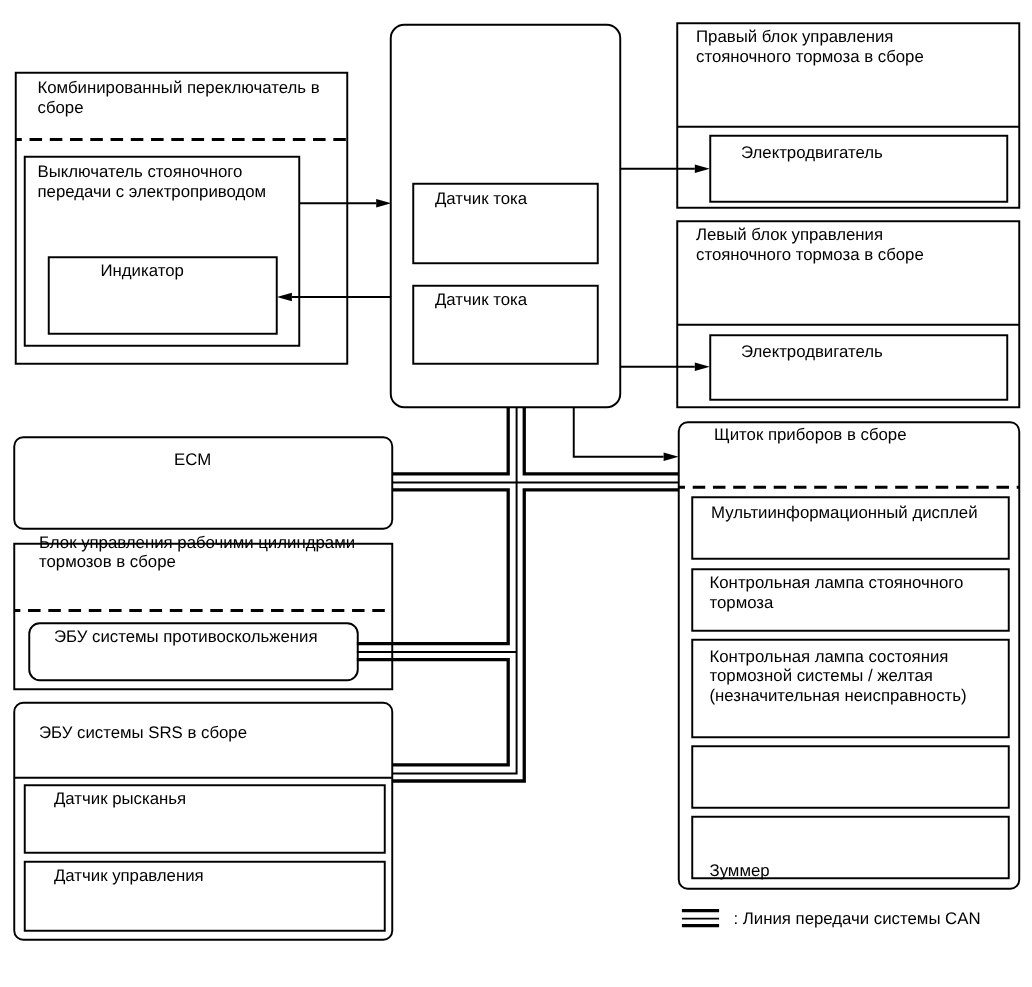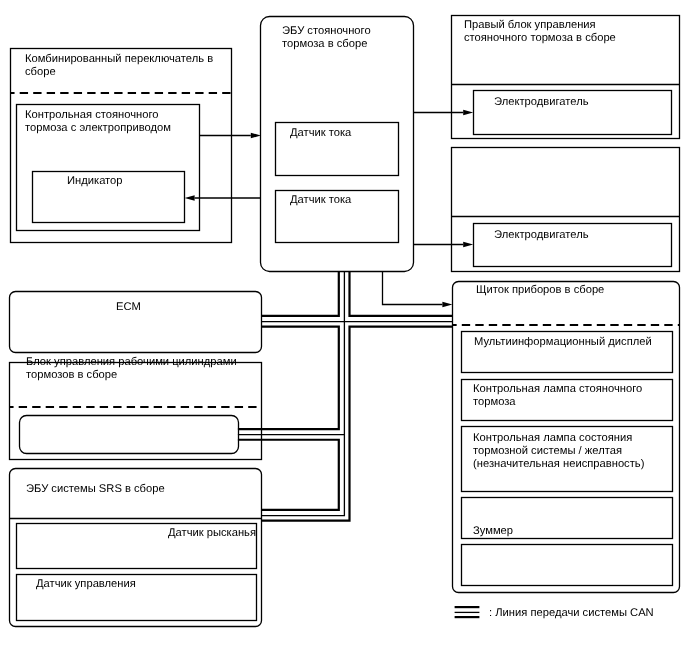--- a/index.html
+++ b/index.html
@@ -64,32 +64,33 @@
 <path d="M 452.4 326.6 L 349.5 326.6 L 349.5 520.65 L 261.6 520.65" fill="none" stroke="#000" stroke-width="2.2" stroke-linecap="butt" stroke-linejoin="miter"></path>
 <path d="M 344.4 271.3 L 344.4 515.6 L 261.6 515.6" fill="none" stroke="#000" stroke-width="1.3" stroke-linecap="butt" stroke-linejoin="miter"></path>
 <path d="M 261.6 321.6 L 452.4 321.6" fill="none" stroke="#000" stroke-width="1.3" stroke-linecap="butt" stroke-linejoin="miter"></path>
 <path d="M 237.9 434.6 L 344.4 434.6" fill="none" stroke="#000" stroke-width="1.3" stroke-linecap="butt" stroke-linejoin="miter"></path>
 </g>
 <line x1="454.6" y1="607.1" x2="479.4" y2="607.1" stroke="#000" stroke-width="2.2" stroke-linecap="butt"></line>
 <line x1="454.6" y1="612.4" x2="479.4" y2="612.4" stroke="#000" stroke-width="1.3" stroke-linecap="butt"></line>
 <line x1="454.6" y1="617.1" x2="479.4" y2="617.1" stroke="#000" stroke-width="2.2" stroke-linecap="butt"></line>
   </svg>
 <div class="lbl" style="left:25.2px;top:52.60px;width:200px;text-align:left;">Комбинированный переключатель в сборе</div>
-<div class="lbl" style="left:25.2px;top:108.80px;width:165px;text-align:left;">Контрольная стояночного тормоза с электроприводом</div>
+<div class="lbl" style="left:25.2px;top:108.80px;width:165px;text-align:left;">Выключатель стояночного передачи с электроприводом</div>
 <div class="lbl" style="left:66.8px;top:174.60px;width:160px;text-align:left;">Индикатор</div>
-<div class="lbl" style="left:282.1px;top:24.90px;width:115px;text-align:left;">ЭБУ стояночного тормоза в сборе</div>
 <div class="lbl" style="left:289.6px;top:126.50px;width:110px;text-align:left;">Датчик тока</div>
 <div class="lbl" style="left:289.6px;top:194.00px;width:110px;text-align:left;">Датчик тока</div>
 <div class="lbl" style="left:464.2px;top:19.20px;width:160px;text-align:left;">Правый блок управления стояночного тормоза в сборе</div>
 <div class="lbl" style="left:493.9px;top:96.40px;width:160px;text-align:left;">Электродвигатель</div>
+<div class="lbl" style="left:464.2px;top:150.80px;width:160px;text-align:left;">Левый блок управления стояночного тормоза в сборе</div>
 <div class="lbl" style="left:493.9px;top:228.80px;width:160px;text-align:left;">Электродвигатель</div>
 <div class="lbl" style="left:116.1px;top:300.80px;width:160px;text-align:left;">ECM</div>
 <div class="lbl" style="left:25.9px;top:356px;width:230px;text-align:left;">Блок управления рабочими цилиндрами тормозов в сборе</div>
+<div class="lbl" style="left:36.0px;top:419.00px;width:200px;text-align:left;">ЭБУ системы противоскольжения</div>
 <div class="lbl" style="left:25.8px;top:483px;width:230px;text-align:left;">ЭБУ системы SRS в сборе</div>
-<div class="lbl" style="left:35.9px;top:526.60px;width:220px;text-align:right;">Датчик рысканья</div>
+<div class="lbl" style="left:35.9px;top:526.60px;width:220px;text-align:left;">Датчик рысканья</div>
 <div class="lbl" style="left:35.9px;top:577.60px;width:220px;text-align:left;">Датчик управления</div>
 <div class="lbl" style="left:475.7px;top:283.60px;width:200px;text-align:left;">Щиток приборов в сборе</div>
 <div class="lbl" style="left:473.5px;top:335.90px;width:182px;text-align:left;">Мультиинформационный дисплей</div>
 <div class="lbl" style="left:473.2px;top:382.80px;width:182px;text-align:left;">Контрольная лампа стояночного тормоза</div>
 <div class="lbl" style="left:473.0px;top:431.50px;width:182px;text-align:left;">Контрольная лампа состояния тормозной системы / желтая (незначительная неисправность)</div>
-<div class="lbl" style="left:473.3px;top:525px;width:182px;text-align:left;">Зуммер</div>
+<div class="lbl" style="left:473.3px;top:575px;width:182px;text-align:left;">Зуммер</div>
 <div class="lbl" style="left:489.0px;top:607.00px;width:190px;text-align:left;">: Линия передачи системы CAN</div>
 </div>
 
 </body></html>

